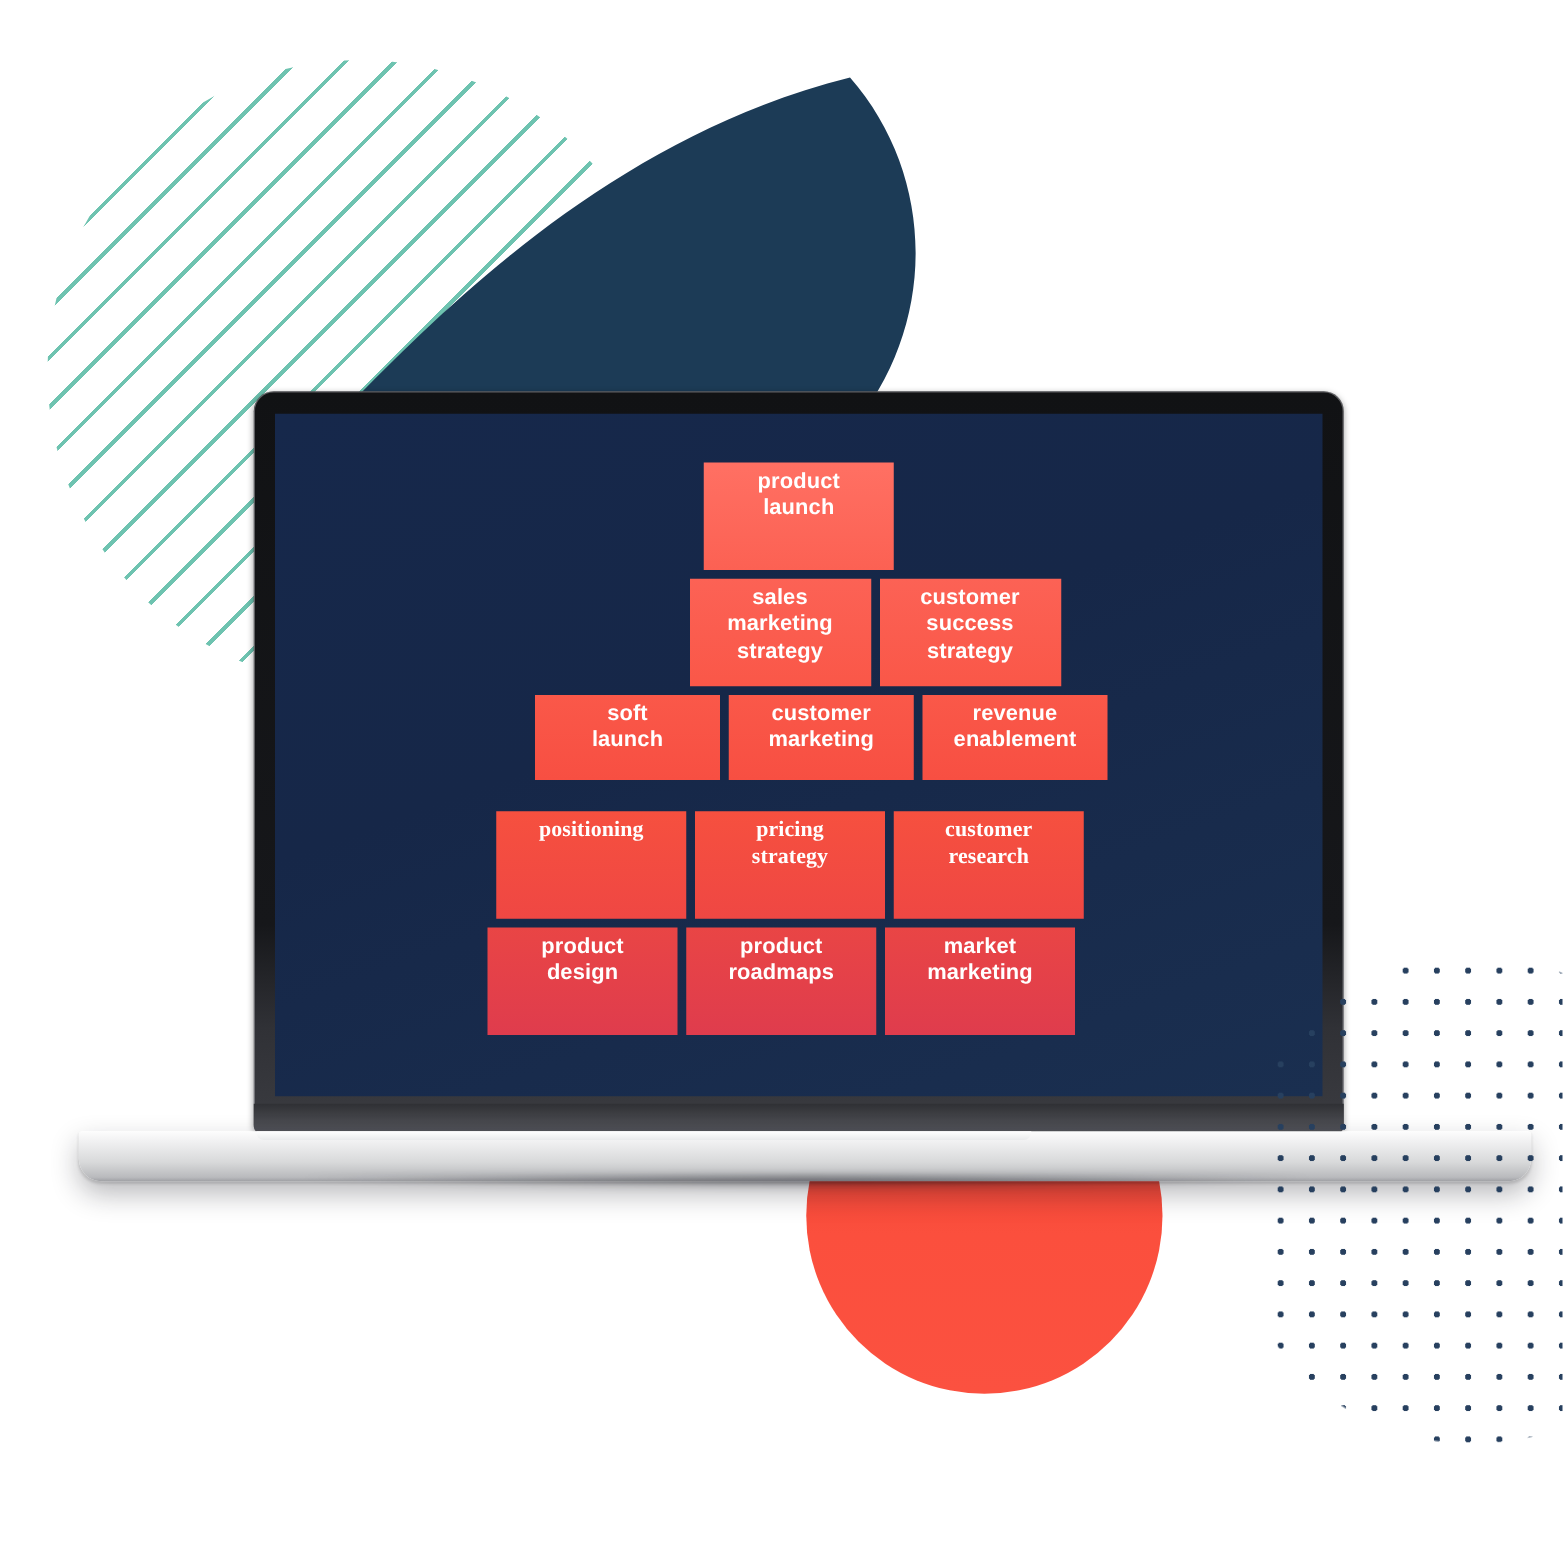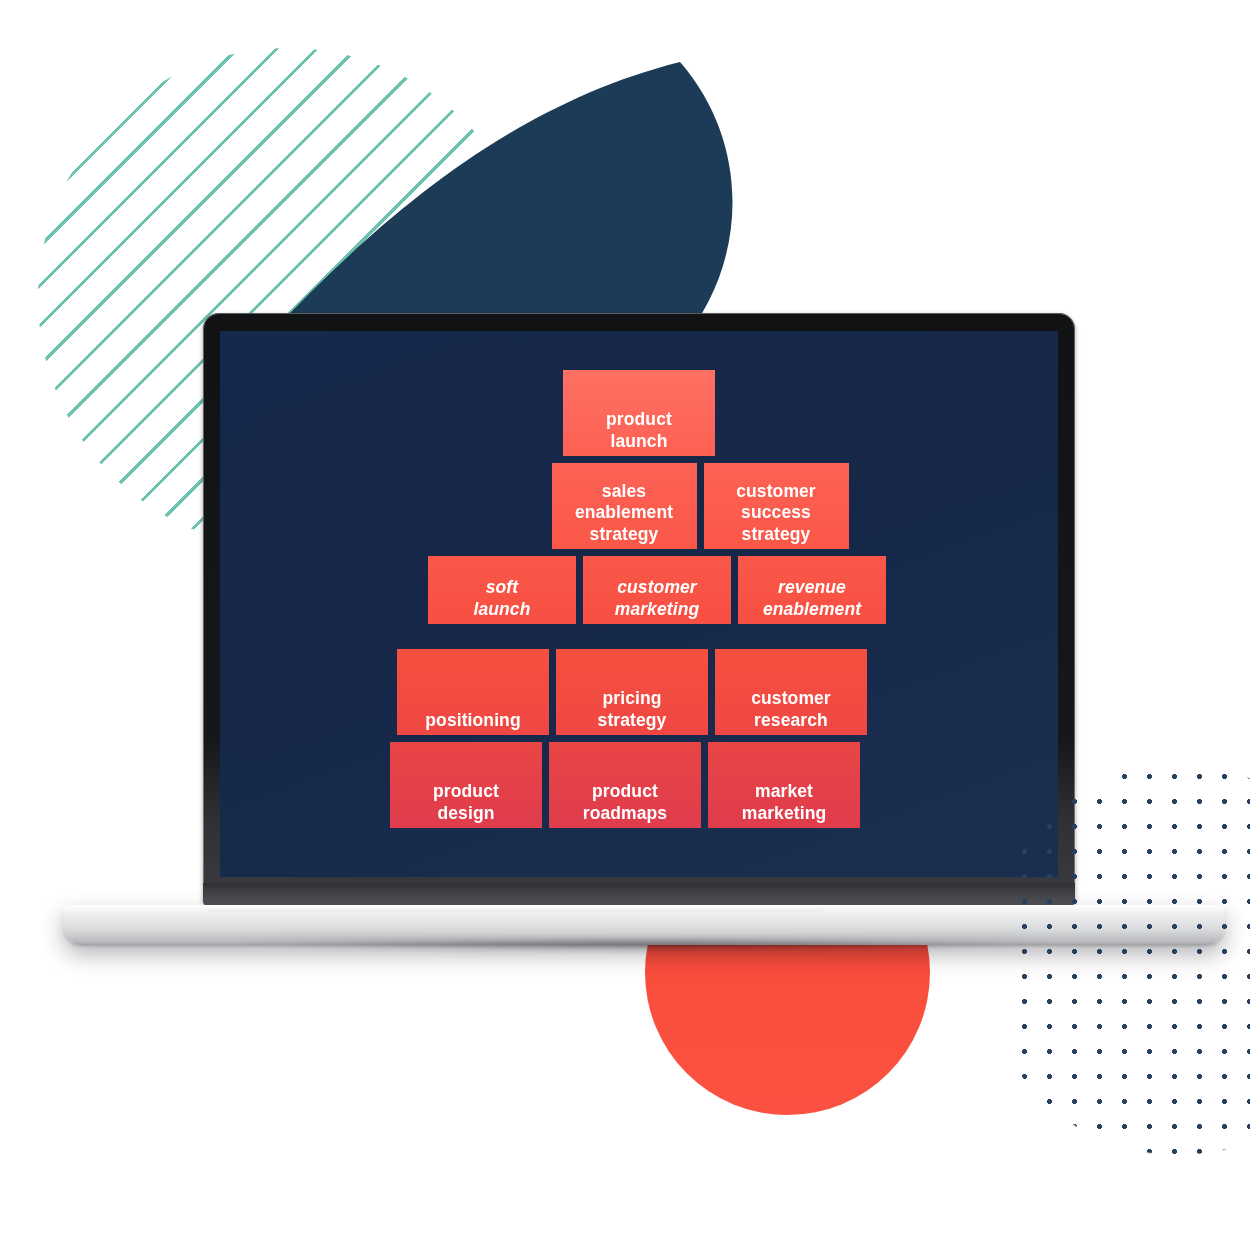--- a/index.html
+++ b/index.html
@@ -96,45 +96,45 @@
   }
   .brick-row{
     position:absolute;
     display:flex;
     gap:7px;
     left:0;width:838px;
     justify-content:center;
   }
   .brick{
     box-sizing:border-box;
-    display:flex;align-items:flex-end;justify-content:center;text-align:center;
+    display:flex;align-items:flex-start;justify-content:center;text-align:center;
     color:#ffffff;
     font-weight:bold;
     font-size:17.5px;
     line-height:1.22;
     letter-spacing:.1px;
     padding:4px 6px;
   }
   .brick span{display:block;white-space:pre-line;}
 
   
   #row-0{top:39px;}
   #row-0 .brick{width:152px;height:86px;background:linear-gradient(180deg,#FF7063 0%,#FC6153 100%);}
 
   #row-1{top:132px;}
   #row-1 .brick{width:145px;height:86px;background:linear-gradient(180deg,#FC6255 0%,#FA5748 100%);}
   #row-1{justify-content:center;transform:translateX(61px);}
 
   #row-2{top:225px;}
-  #row-2 .brick{width:148px;height:68px;background:linear-gradient(180deg,#FA5849 0%,#F74F42 100%);font-style:italic;}
+  #row-2 .brick{width:148px;height:68px;background:linear-gradient(180deg,#FA5849 0%,#F74F42 100%);}
   #row-2{transform:translateX(18px);}
 
   #row-3{top:318px;}
   #row-3 .brick{width:152px;height:86px;background:linear-gradient(180deg,#F6503F 0%,#EF4743 100%);}
-  #row-3{transform:translateX(-7px);}
+  #row-3{transform:translateX(-7px);font-family:Liberation Serif, serif;}
 
   #row-4{top:411px;}
   #row-4 .brick{width:152px;height:86px;background:linear-gradient(180deg,#E94545 0%,#DF3C4D 100%);}
   #row-4{transform:translateX(-14px);}
 </style>
 </head>
 <body>
 
 <div id="stage">
 
@@ -161,21 +161,21 @@
         <div class="brick-row" id="row-0">
           <div class="brick">
               <span>product
 launch</span>
             </div>
         </div>
 
         <div class="brick-row" id="row-1">
           <div class="brick">
               <span>sales
-enablement
+marketing
 strategy</span>
             </div>
           <div class="brick">
               <span>customer
 success
 strategy</span>
             </div>
         </div>
 
         <div class="brick-row" id="row-2">

